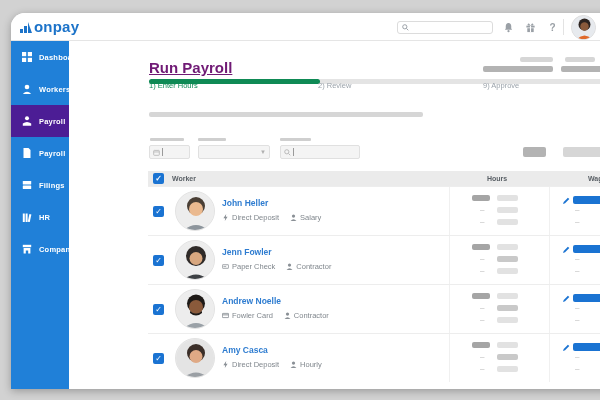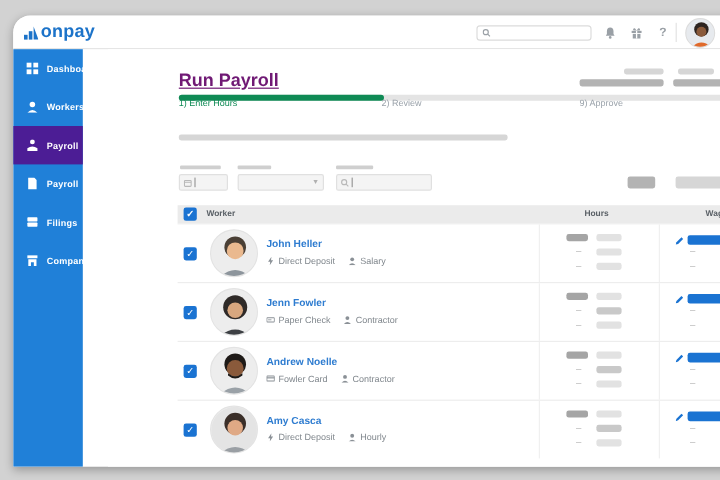--- a/index.html
+++ b/index.html
@@ -151,20 +151,28 @@
     </div>
     <div class="side-item">
       <svg viewBox="0 0 10 10">
         <rect x="0.8" y="1" width="8.4" height="3.5" rx="0.6"></rect>
           <rect x="0.8" y="5.5" width="8.4" height="3.5" rx="0.6"></rect>
       </svg>
       <span class="s-label">Filings</span>
     </div>
     <div class="side-item">
       <svg viewBox="0 0 10 10">
+        <rect x="0.8" y="1.5" width="2" height="8.5"></rect>
+          <rect x="3.6" y="1.5" width="2" height="8.5"></rect>
+        <rect x="6.6" y="2.2" width="2" height="7.8" transform="rotate(12 7.6 6)"></rect>
+      </svg>
+      <span class="s-label">HR</span>
+    </div>
+    <div class="side-item">
+      <svg viewBox="0 0 10 10">
         <rect x="0.8" y="0.8" width="8.4" height="2.4"></rect>
         <path d="M1.6,4 L8.4,4 L8.4,9.6 L6.2,9.6 L6.2,6.6 L3.8,6.6 L3.8,9.6 L1.6,9.6 Z"></path>
       </svg>
       <span class="s-label">Company</span>
     </div>
   </div>
 
   <div class="content">
     <div class="page-title">Run Payroll</div>
 

